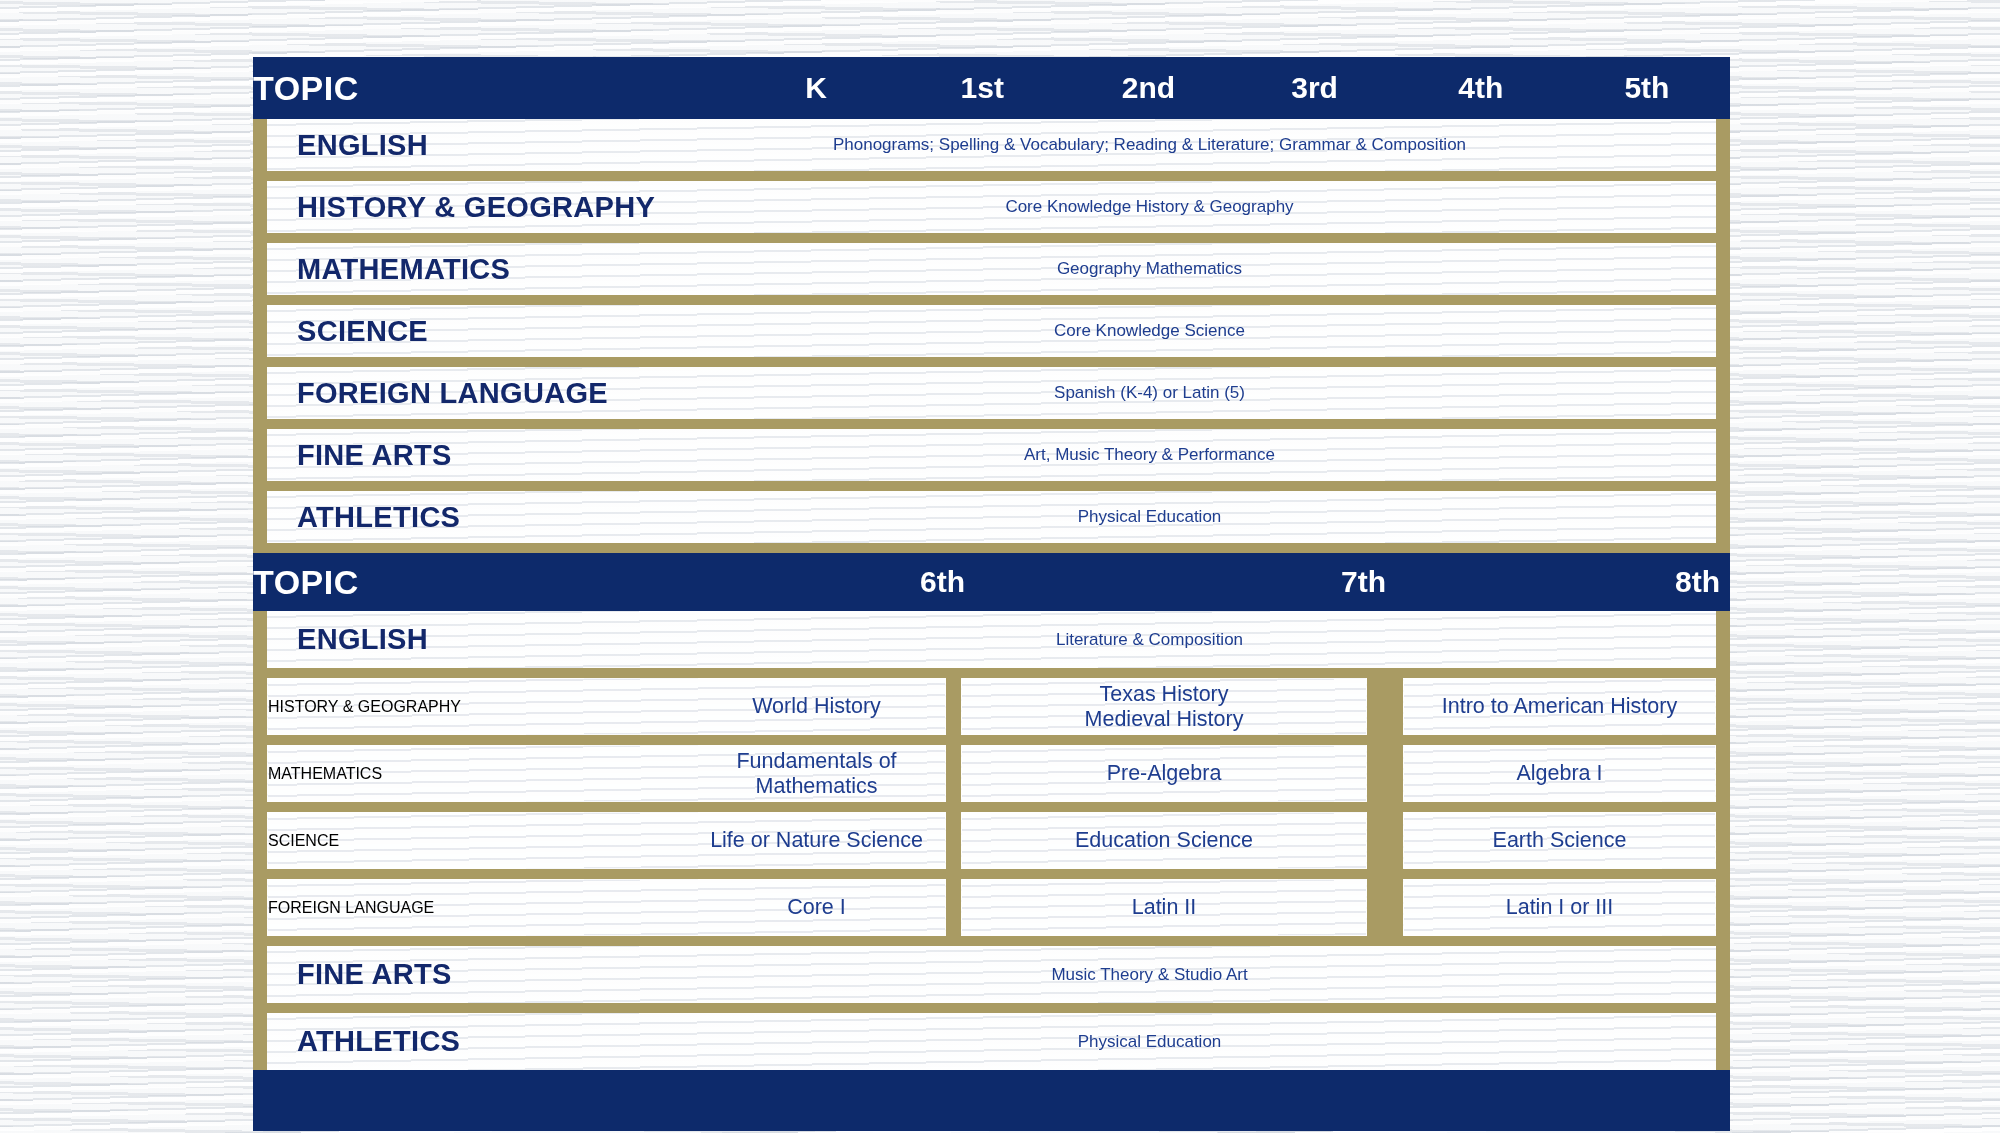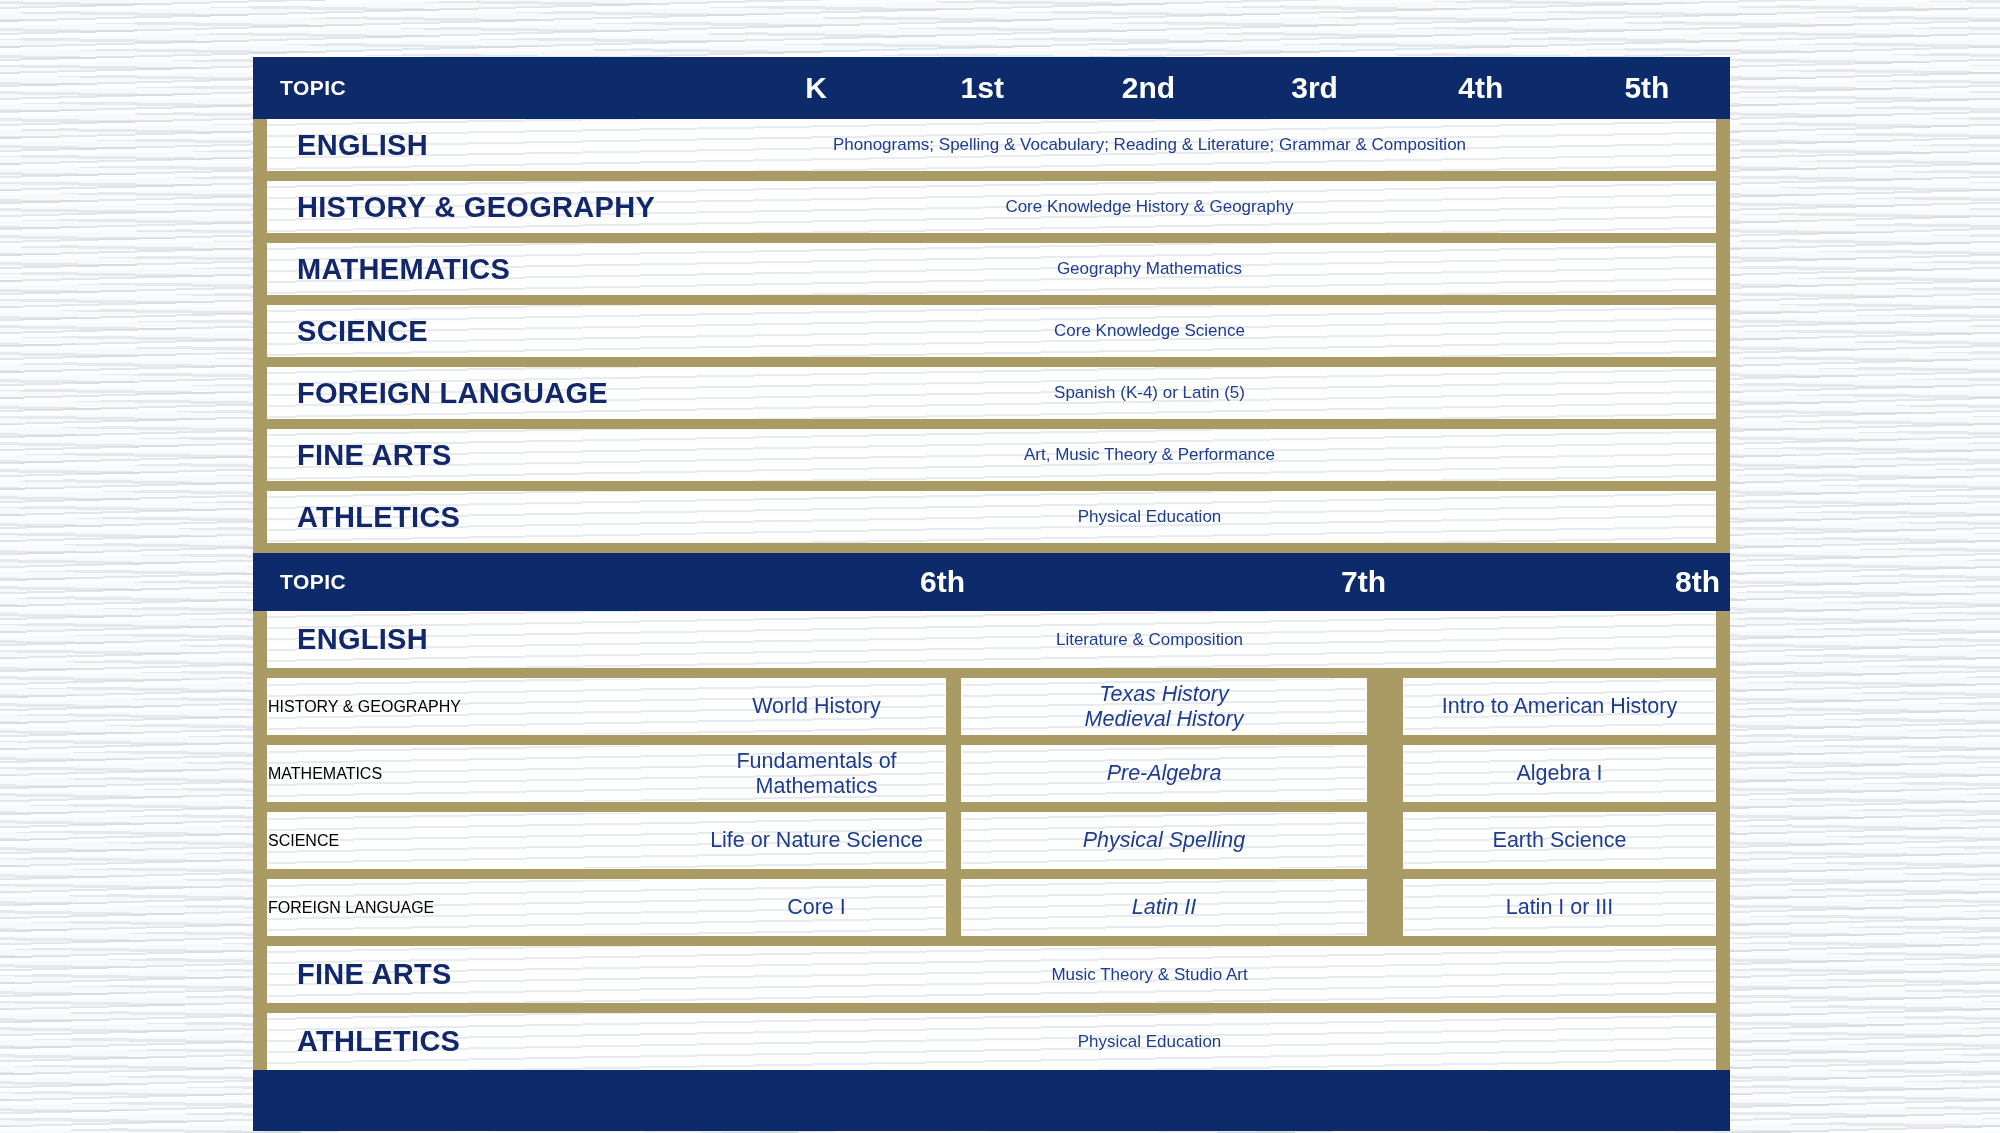--- a/index.html
+++ b/index.html
@@ -19,22 +19,22 @@
     background-color:#f5f6f8;
     background-image:
       repeating-linear-gradient(179deg, rgba(255,255,255,0.95) 0 5px, rgba(210,216,224,0.38) 5px 7px, rgba(255,255,255,0.85) 7px 11px);
   }
   .hdr {
     background:#0d2a6b; color:#ffffff; display:flex; align-items:center;
   }
   .hdr1 { height:62px; }
   .hdr2 { height:58px; }
   .hdr .topic-cell {
-    flex:0 0 480px; padding-left:27px;
-    font-size:21px; font-weight:bold; letter-spacing:0.5px;
+    flex:0 0 480px; 
+    font-size:34px; font-weight:bold; letter-spacing:0.5px;
   }
   .hdr1 .grade-cell { flex:1 1 0; text-align:center; font-size:30px; font-weight:bold; }
   .hdr2 .g6 { flex:0 0 232px; }
   .hdr2 .g7 { flex:0 0 421px; }
   .hdr2 .g8 { flex:0 0 334px; }
   .hdr2 .grade-cell { text-align:right; font-size:30px; font-weight:bold; }
   .band {
     border-left:14px solid #a99b63; border-right:14px solid #a99b63;
   }
   .gbar { height:10px; background:#a99b63; }
@@ -55,21 +55,21 @@
     display:flex; background:#a99b63; height:57px;
   }
   .cols .box {
     background-color:#f5f6f8;
     background-image:
       repeating-linear-gradient(179deg, rgba(255,255,255,0.95) 0 5px, rgba(210,216,224,0.38) 5px 7px, rgba(255,255,255,0.85) 7px 11px);
     display:flex; align-items:center; height:100%;
     border:1px solid rgba(255,255,255,0.7);
   }
   .cols .box1 { flex:0 0 679px; margin-right:15px; }
-  .cols .box2 { flex:0 0 406px; margin-right:24px;font-style:italic; }
+  .cols .box2 { flex:0 0 406px; margin-right:24px; }
   .cols .box3 { flex:1 1 0;margin-left:12px; }
   .box1 .topic-label { flex:0 0 420px !important; }
   .cell-content {
     flex:1 1 0; text-align:center; font-size:21.5px; color:#1e3d8f;
     white-space:pre-line; line-height:1.12; padding:0 4px;
   }
   .footer-bar { height:61px; background:#0d2a6b; }
 </style>
 </head>
 <body>
@@ -167,21 +167,21 @@
       </div>
     </div>
     <div class="gbar"></div>
 
     <div class="cols">
       <div class="box box1">
         <div class="topic-label">SCIENCE</div>
         <div class="cell-content">Life or Nature Science</div>
       </div>
       <div class="box box2">
-        <div class="cell-content">Physical Spelling</div>
+        <div class="cell-content">Education Science</div>
       </div>
       <div class="box box3">
         <div class="cell-content">Earth Science</div>
       </div>
     </div>
     <div class="gbar"></div>
 
     <div class="cols">
       <div class="box box1">
         <div class="topic-label">FOREIGN LANGUAGE</div>

